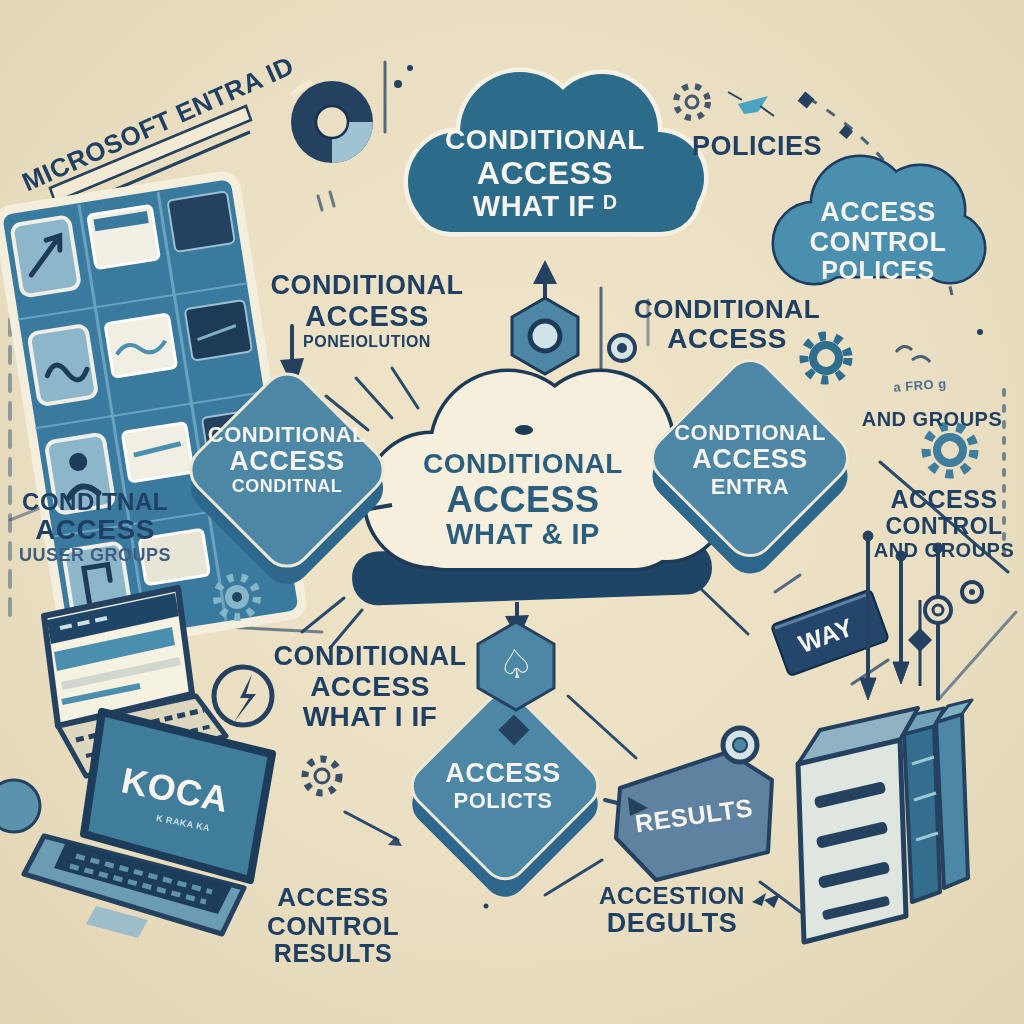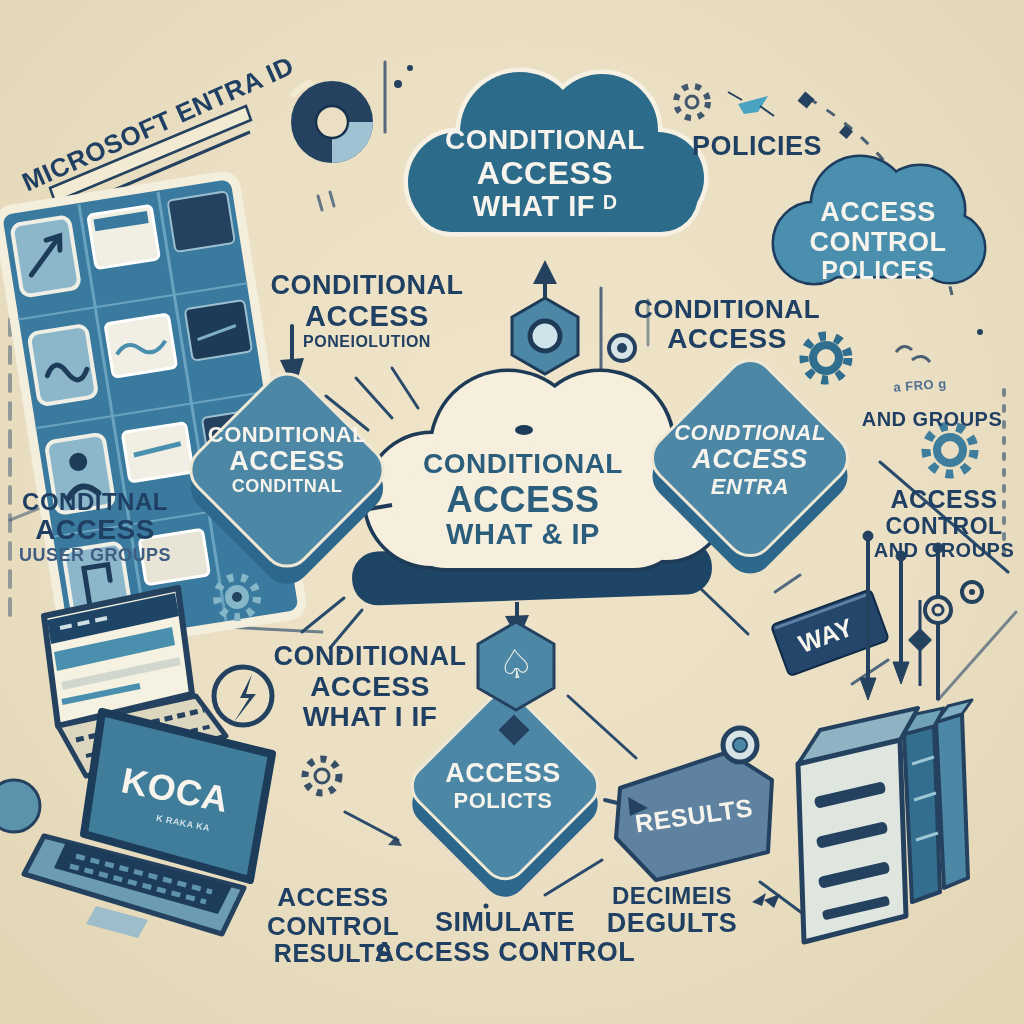--- a/index.html
+++ b/index.html
@@ -386,21 +386,21 @@
     <span class="l" style="font-size:36px">ACCESS</span>
     <span class="l" style="font-size:29px">WHAT &amp; IP</span>
   </div>
 
   <div class="blk white" style="left:287px;top:460px;">
     <span class="l" style="font-size:22px">CONDITIONAL</span>
     <span class="l" style="font-size:27px">ACCESS</span>
     <span class="l" style="font-size:18px">CONDITNAL</span>
   </div>
 
-  <div class="blk white" style="left:750px;top:460px;font-style:italic;">
+  <div class="blk white" style="left:750px;top:460px;">
     <span class="l" style="font-size:22px">CONDTIONAL</span>
     <span class="l" style="font-size:27px">ACCESS</span>
     <span class="l" style="font-size:22px">ENTRA</span>
   </div>
 
   <div class="blk" style="left:370px;top:688px;">
     <span class="l" style="font-size:27px">CONDITIONAL</span>
     <span class="l" style="font-size:28px">ACCESS</span>
     <span class="l" style="font-size:28px">WHAT I IF</span>
   </div>
@@ -428,23 +428,19 @@
   <div class="blk" style="left:183px;top:824px;transform:translate(-50%,-50%) rotate(11deg);font-size:9px;letter-spacing:3px;color:rgba(255,255,255,.75);">
     <span class="l">K RAKA KA</span>
   </div>
 
   <div class="blk" style="left:333px;top:925px;">
     <span class="l" style="font-size:26px">ACCESS</span>
     <span class="l" style="font-size:26px">CONTROL</span>
     <span class="l" style="font-size:25px">RESULTS</span>
   </div>
 
-  <div class="blk" style="left:505px;top:938px;">
-    <span class="l" style="font-size:27px">SIMULATE</span>
-    <span class="l" style="font-size:27px">ACCESS CONTROL</span>
-  </div>
 
   <div class="blk" style="left:672px;top:911px;">
-    <span class="l" style="font-size:24px">DECIMEIS</span>
+    <span class="l" style="font-size:24px">ACCESTION</span>
     <span class="l" style="font-size:27px">DEGULTS</span>
   </div>
 
 </div>
 
 </body></html>

